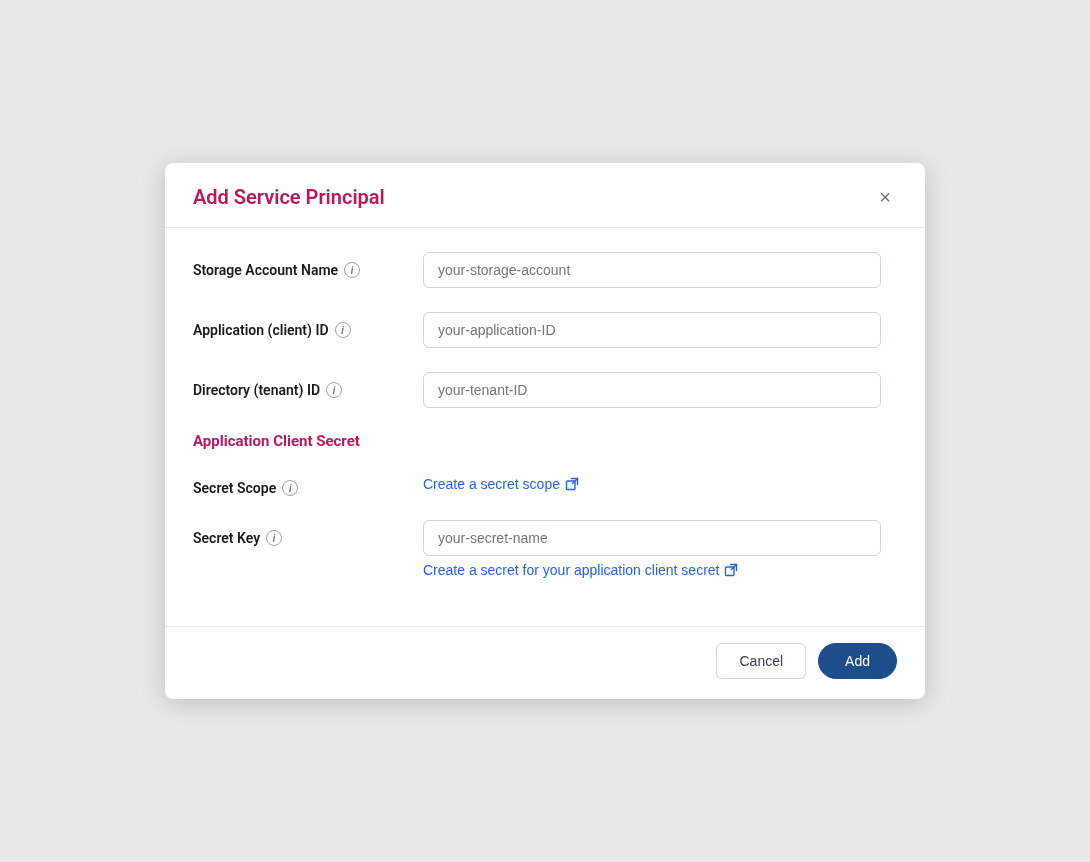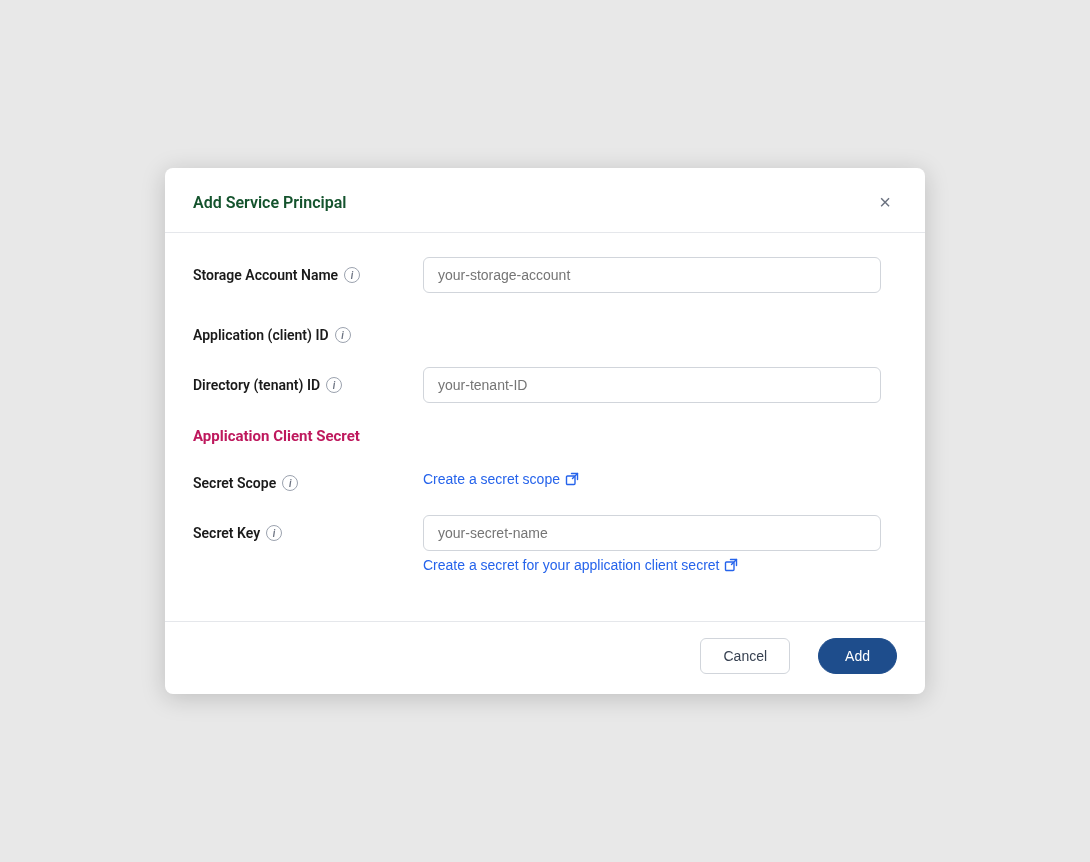--- a/index.html
+++ b/index.html
@@ -38,23 +38,23 @@
 
     .modal-header {
       display: flex;
       align-items: center;
       justify-content: space-between;
       padding: 22px 28px 18px 28px;
       border-bottom: 1px solid #e5e7eb;
     }
 
     .modal-title {
-      font-size: 16px;
+      font-size: 20px;
       font-weight: 600;
-      color: #14532d;
+      color: #be185d;
     }
 
     .close-btn {
       background: none;
       border: none;
       cursor: pointer;
       font-size: 20px;
       color: #6b7280;
       line-height: 1;
       padding: 2px 6px;
@@ -142,21 +142,21 @@
       display: inline-block;
       width: 14px;
       height: 14px;
     }
 
     .modal-footer {
       padding: 16px 28px 20px 28px;
       border-top: 1px solid #e5e7eb;
       display: flex;
       justify-content: flex-end;
-      gap: 28px;
+      gap: 12px;
       align-items: center;
     }
 
     .btn-cancel {
       background: #fff;
       border: 1px solid #d1d5db;
       border-radius: 6px;
       padding: 9px 22px;
       font-size: 14px;
       color: #374151;
@@ -196,20 +196,23 @@
         <div class="form-input-wrapper">
           <input class="form-input" type="text" placeholder="your-storage-account" style="">
         </div>
       </div>
 
       <div class="form-group">
         <label class="form-label">
           <span>Application (client) ID</span>
           <span class="info-icon">i</span>
         </label>
+        <div class="form-input-wrapper">
+          <input class="form-input" type="text" placeholder="your-application-ID" style="">
+        </div>
       </div>
 
       <div class="form-group">
         <label class="form-label">
           <span>Directory (tenant) ID</span>
           <span class="info-icon">i</span>
         </label>
         <div class="form-input-wrapper">
           <input class="form-input" type="text" placeholder="your-tenant-ID" style="">
         </div>

